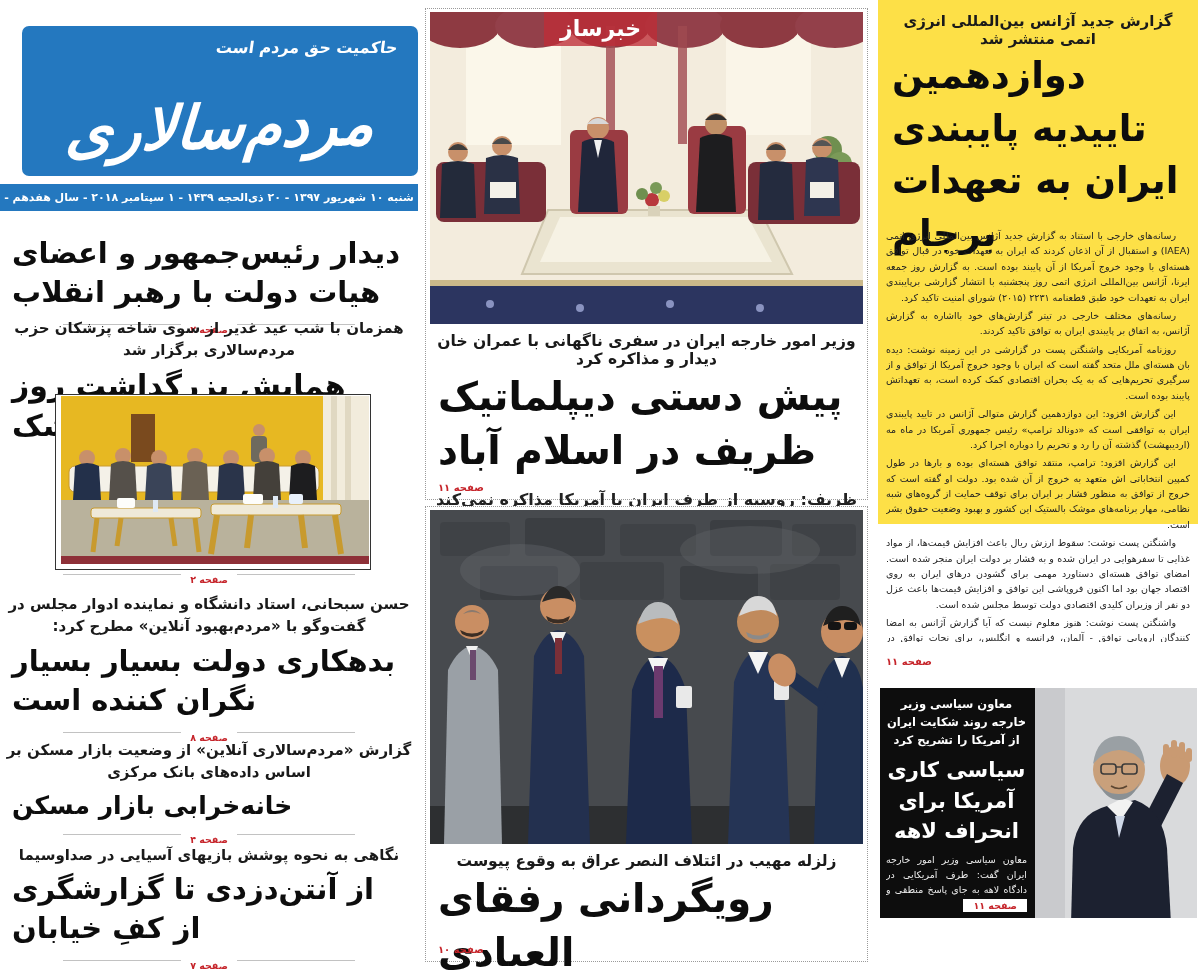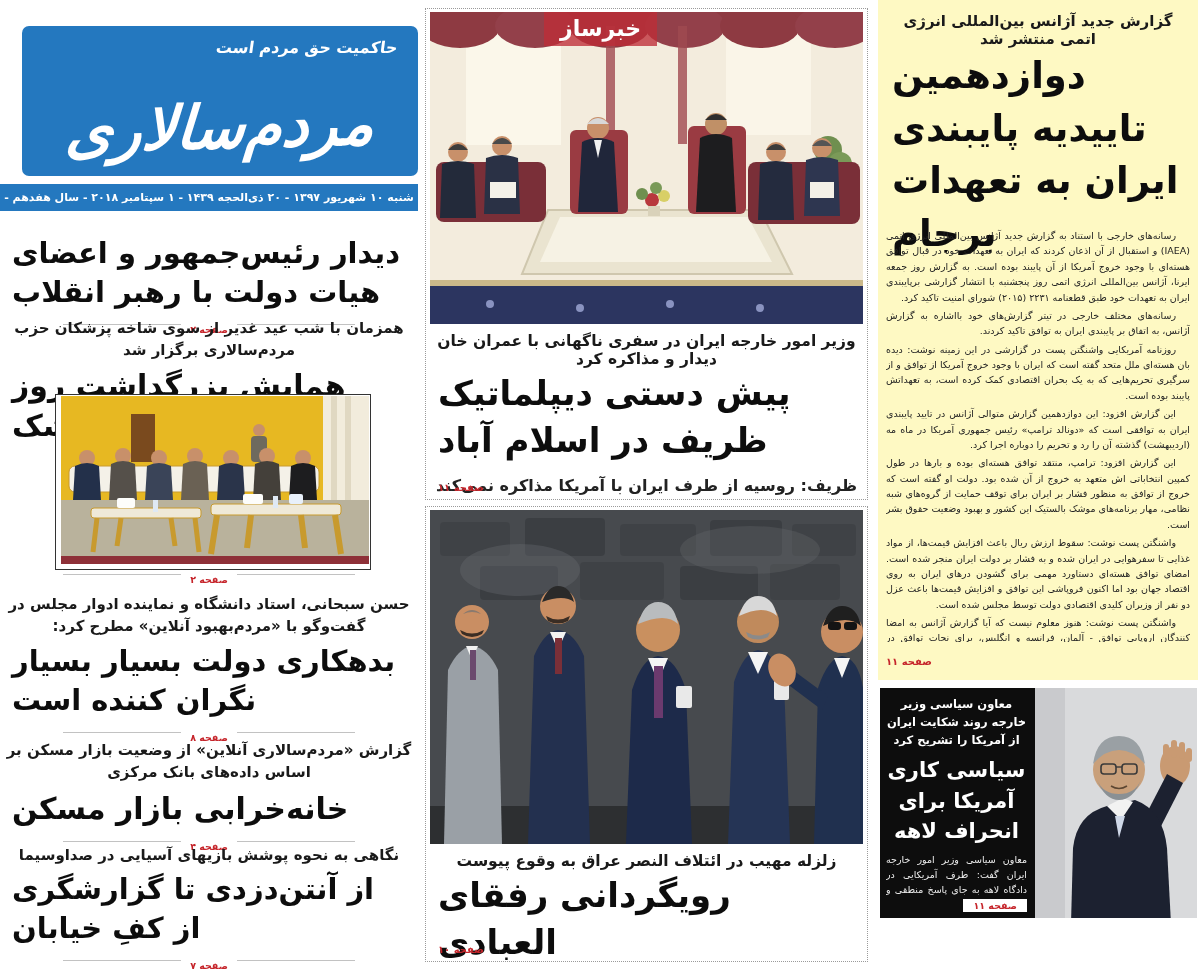--- a/index.html
+++ b/index.html
@@ -7,21 +7,21 @@
     position:relative;width:1200px;height:970px;margin:0 auto;background:#ffffff;
     font-family:"DejaVu Sans",sans-serif;direction:rtl;overflow:hidden;
   }
   
   .kicker{font-weight:bold;color:#1a1a1a;text-align:center;}
   .headline{font-weight:bold;color:#0d0d0d;text-align:left;margin:12px;}
   .pref{display:flex;align-items:flex-start;justify-content:center;gap:9px;color:#c6252b;font-size:9.5px;font-weight:bold;}
   .pref::before,.pref::after{content:"";width:118px;height:1px;background:#c2c2c2;}
   .pref-plain{color:#c6252b;font-size:10px;font-weight:bold;}
   
-  .lead-wrap{position:absolute;left:878px;top:0;width:320px;height:680px;background:#fef9c3;}
+  .lead-wrap{position:absolute;left:878px;top:0;width:320px;height:524px;background:#fde047;}
   .lead-kicker{position:absolute;top:12px;right:6px;left:6px;font-size:15px;}
   .lead-headline{position:absolute;top:38px;right:2px;left:2px;font-size:37px;line-height:1.42;}
   .lead-body{position:absolute;top:228px;right:8px;left:8px;max-height:414px;overflow:hidden;
     font-size:9.5px;line-height:1.62;text-align:justify;color:#222;}
   .lead-body p{margin:0 0 3px;text-indent:14px;}
   .lead-pref{position:absolute;top:650px;right:8px;left:8px;text-align:left;}
   
   .black-box{position:absolute;left:880px;top:688px;width:317px;height:230px;background:#0d0d0d;display:flex;flex-direction:row;overflow:hidden;}
   .bb-photo{flex:0 0 162px;height:274px;}
   .bb-text{flex:1;padding:8px 8px 6px 6px;color:#fff;display:flex;flex-direction:column;}
@@ -30,21 +30,21 @@
   .bb-body{font-size:9.5px;line-height:1.6;text-align:justify;color:#eee;flex:1;overflow:hidden;}
   .bb-chip{align-self:flex-start;background:#fff;color:#c6252b;font-size:9.5px;font-weight:bold;padding:1px 10px;margin-top:4px;}
   
   .cbox{position:absolute;left:425px;width:443px;background:#fff;border:1px dotted #9a9a9a;box-sizing:border-box;}
   .cbox1{top:8px;height:492px;}
   .cbox2{top:506px;height:456px;}
   .cphoto{display:block;margin:3px auto 0;}
   .photo-label{position:absolute;top:3px;left:118px;background:rgba(190,45,55,.78);color:#fff;
     font-size:22px;font-weight:bold;padding:4px 16px 5px;}
   .c-kicker{font-size:15.5px;margin-top:8px;}
-  .c-headline{font-size:34px;line-height:1.38;margin-top:2px;}
+  .c-headline{font-size:39px;line-height:1.38;margin-top:2px;}
   .c-sub{font-size:16px;font-weight:bold;color:#222;text-align:center;margin-top:8px;}
   .c-pref{position:absolute;left:12px;bottom:6px;}
   
   .masthead{position:absolute;left:22px;top:26px;width:396px;height:150px;background:#2478bf;border-radius:7px;color:#fff;}
   .tagline{position:absolute;top:12px;right:20px;font-size:16px;font-weight:bold;transform:skewX(-8deg);}
   .logo{position:absolute;bottom:14px;right:14px;left:14px;text-align:center;font-size:60px;font-weight:bold;
     font-style:italic;transform:skewX(-5deg) rotate(-1.5deg);letter-spacing:-2px;}
   .dateline{position:absolute;left:0;top:184px;width:418px;height:27px;background:#2478bf;color:#fff;
     font-size:11px;font-weight:bold;text-align:center;line-height:27px;}
   .la{position:absolute;left:0;width:418px;}
@@ -333,21 +333,21 @@
   <div class="la" style="top:594px">
     <div class="kicker">حسن سبحانی، استاد دانشگاه و نماینده ادوار مجلس در گفت‌وگو با «مردم‌بهبود آنلاین» مطرح کرد:</div>
     <h2 class="headline" style="font-size:29px;margin-top:4px">بدهکاری دولت بسیار بسیار نگران کننده است</h2>
     <div class="pref" style="margin-top:5px">
         <span>صفحه ۸</span>
       </div>
   </div>
 
   <div class="la" style="top:740px">
     <div class="kicker">گزارش «مردم‌سالاری آنلاین» از وضعیت بازار مسکن بر اساس داده‌های بانک مرکزی</div>
-    <h2 class="headline" style="font-size:30px;margin-top:5px">خانه‌خرابی بازار مسکن</h2>
+    <h2 class="headline" style="font-size:25px;margin-top:5px">خانه‌خرابی بازار مسکن</h2>
     <div class="pref" style="margin-top:6px">
         <span>صفحه ۴</span>
       </div>
   </div>
 
   <div class="la" style="top:845px">
     <div class="kicker">نگاهی به نحوه پوشش بازیهای آسیایی در صداوسیما</div>
     <h2 class="headline" style="font-size:29px;margin-top:3px">از آنتن‌دزدی تا گزارشگری از کفِ خیابان</h2>
     <div class="pref" style="margin-top:4px">
         <span>صفحه ۷</span>

